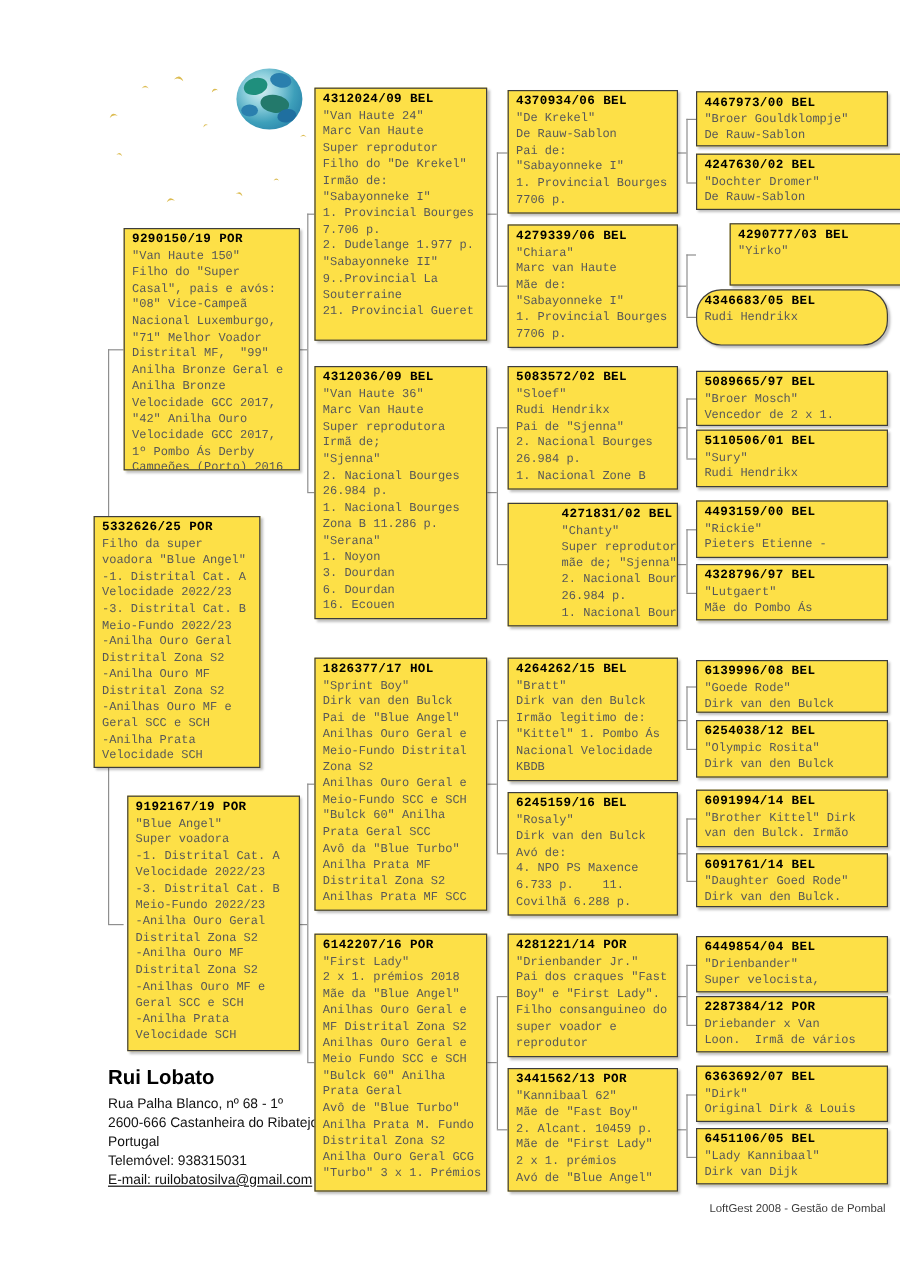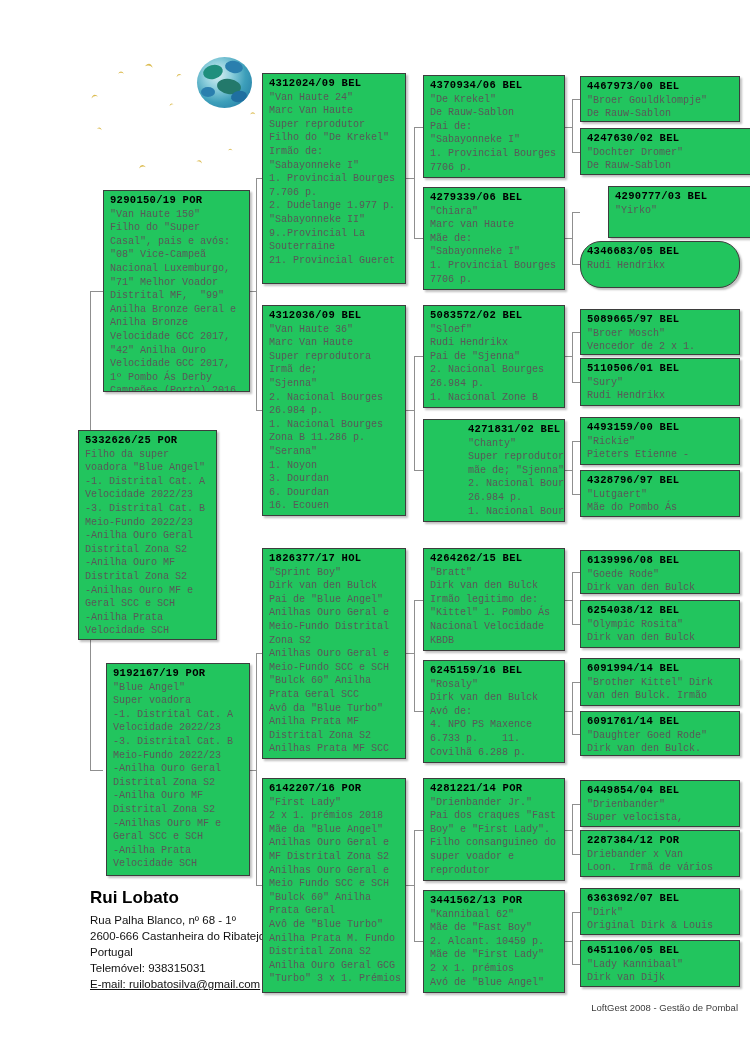--- a/index.html
+++ b/index.html
@@ -1,19 +1,19 @@
 <!DOCTYPE html>
 <html><head>
 <meta charset="utf-8">
 <style>
   html,body{margin:0;padding:0;background:#fff;}
   .page{position:relative;width:750px;height:1058px;background:#fff;overflow:hidden;
         font-family:"Liberation Sans",sans-serif;}
   
-  .pbox{position:absolute;background:#22c55e;border:1px solid #3d3d3d;box-sizing:border-box;
+  .pbox{position:absolute;background:#fde047;border:1px solid #3d3d3d;box-sizing:border-box;
         box-shadow:2px 2px 2px rgba(0,0,0,.25);padding:3px 6px;z-index:2;
         font-family:"Liberation Mono",monospace;font-size:10px;line-height:13.6px;
         color:#585858;white-space:pre;overflow:hidden;}
   .pbox .ring{font-weight:bold;color:#000;font-size:10.5px;letter-spacing:.3px;}
   .seg{position:absolute;background:#8f8f8f;z-index:1;}
   
   .logo-box{position:absolute;left:97px;top:86px;width:136px;height:77px;
             border:2px solid #3aa2d8;background:#fff;z-index:3;box-sizing:border-box;}
   .logo-line{font-family:"Liberation Sans",sans-serif;font-weight:bold;font-size:15px;
              line-height:15px;color:#1b76bc;padding-left:7px;letter-spacing:.3px;}

